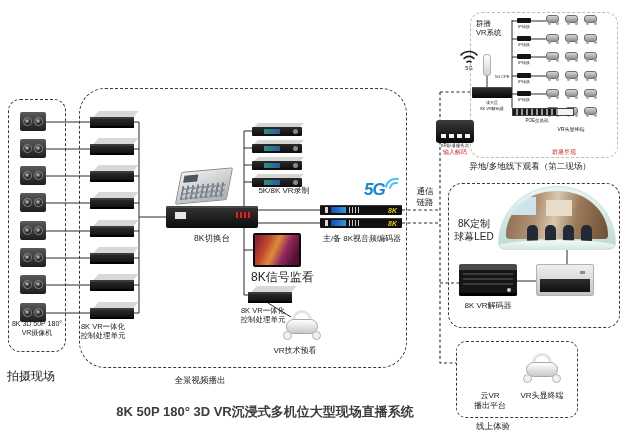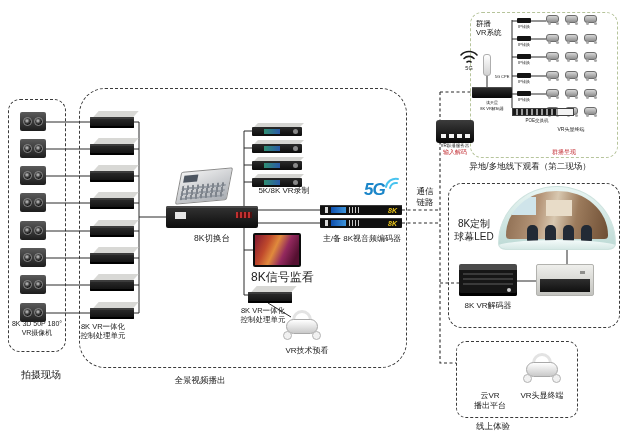--- a/index.html
+++ b/index.html
@@ -181,21 +181,21 @@
     </div>
   <div class="camera" style="left:20px;top:303px">
       <div class="lens"></div>
       <div class="lens"></div>
     </div>
 
   <div class="lbl" style="left:6px;top:320px;width:62px;font-size:7px">
     <span>8K 3D 50P 180°</span>
       <span>VR摄像机</span>
   </div>
-  <div class="lbl" style="left:10px;top:369px;width:62px;font-size:10px">拍摄现场</div>
+  <div class="lbl" style="left:0;top:369px;width:62px;font-size:12px">拍摄现场</div>
 
   <div class="proc" style="left:90px;top:111px"></div>
   <div class="proc" style="left:90px;top:138px"></div>
   <div class="proc" style="left:90px;top:165px"></div>
   <div class="proc" style="left:90px;top:192px"></div>
   <div class="proc" style="left:90px;top:220px"></div>
   <div class="proc" style="left:90px;top:247px"></div>
   <div class="proc" style="left:90px;top:274px"></div>
   <div class="proc" style="left:90px;top:302px"></div>
   <div class="lbl" style="left:70px;top:322px;width:66px;font-size:7.5px">
@@ -253,21 +253,21 @@
     <span>8K VR一体化</span>
       <span>控制处理单元</span>
   </div>
 
   <div class="vrset" style="left:286px;top:310px;width:32px;height:32px">
     <div class="strap"></div>
       <div class="gog"></div>
     <div class="c1"></div>
       <div class="c2"></div>
   </div>
-  <div class="lbl" style="left:276px;top:346px;width:62px;font-size:8px">VR技术预看</div>
+  <div class="lbl" style="left:264px;top:346px;width:62px;font-size:8px">VR技术预看</div>
 
   <div class="lbl" style="left:158px;top:375px;width:84px;font-size:8.5px">全景视频播出</div>
 
   <div class="fiveg" style="left:364px;top:180px">5G</div>
   <svg class="abs" style="left:384px;top:175px" width="22" height="16" viewBox="0 0 22 16">
     <g stroke="#49c3ef" stroke-width="2" fill="none" stroke-linecap="round">
       <path d="M2,12 A10,10 0 0 1 14,4"></path>
         <path d="M6,13 A6,6 0 0 1 13,8"></path>
     </g>
   </svg>
@@ -372,14 +372,15 @@
   </div>
   <div class="vrset" style="left:526px;top:353px;width:32px;height:32px">
     <div class="strap"></div>
       <div class="gog"></div>
     <div class="c1"></div>
       <div class="c2"></div>
   </div>
   <div class="lbl" style="left:512px;top:391px;width:60px;font-size:8px">VR头显终端</div>
   <div class="lbl" style="left:462px;top:421px;width:62px;font-size:8.5px">线上体验</div>
 
+  <div class="title" style="left:100px;top:403px;width:330px">8K 50P 180° 3D VR沉浸式多机位大型现场直播系统</div>
 
 </div>
 
 </body></html>

